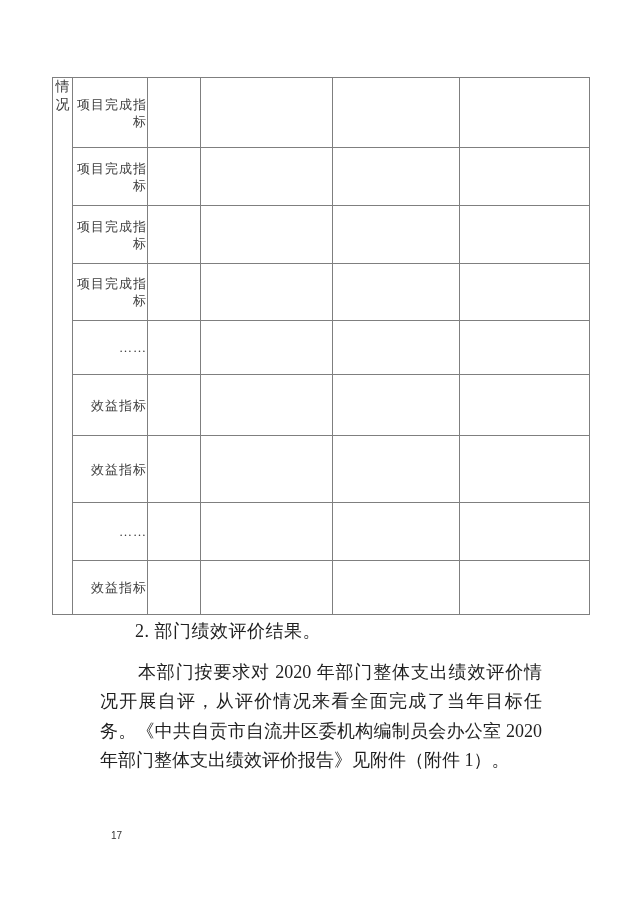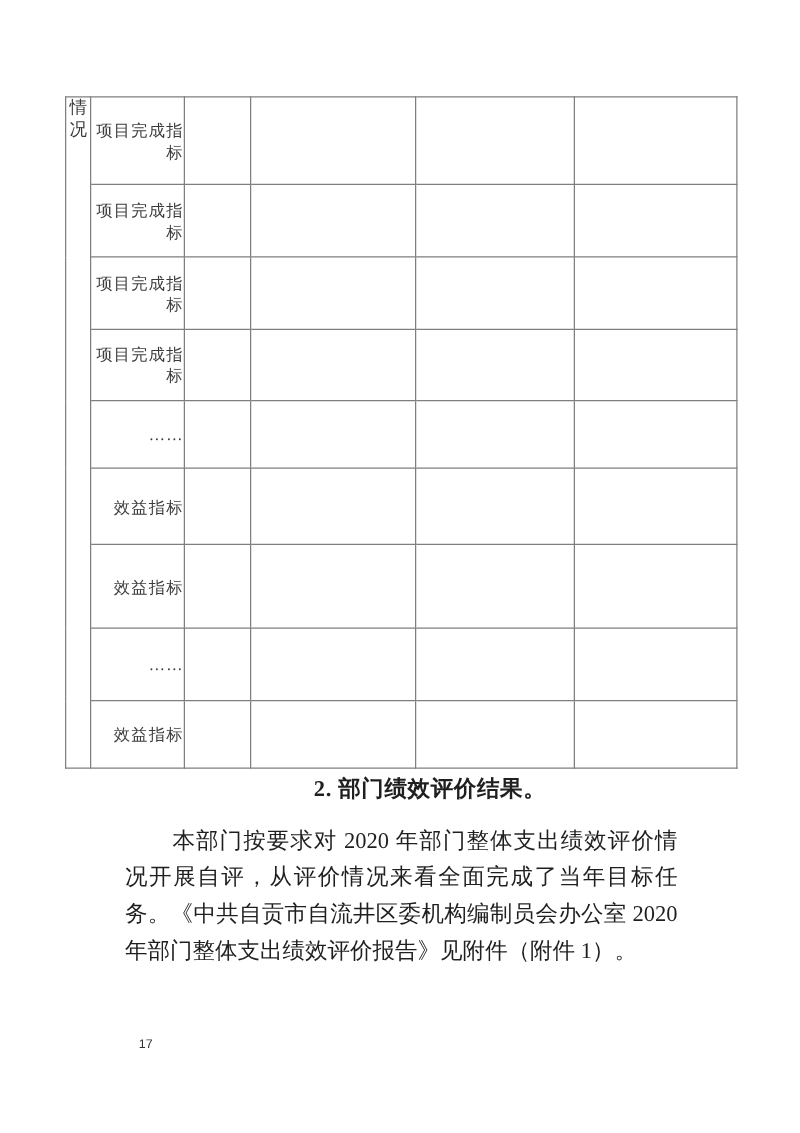--- a/index.html
+++ b/index.html
@@ -66,23 +66,23 @@
     position: absolute;
     left: 89px;
     top: 617px;
     width: 464px;
     font-size: 18px;
     line-height: 29.5px;
     color: #1f1f1f;
   }
   .section-heading {
     margin: 0;
-    font-weight: bold;
+    font-weight: normal;
     text-indent: 46px;
-    text-align: center;
+    text-align: left;
     letter-spacing: 0.5px;
   }
   .para {
     margin: 11px;
     text-align: justify;
     text-indent: 38px;
   }
 
   .page-number {
     position: absolute;

